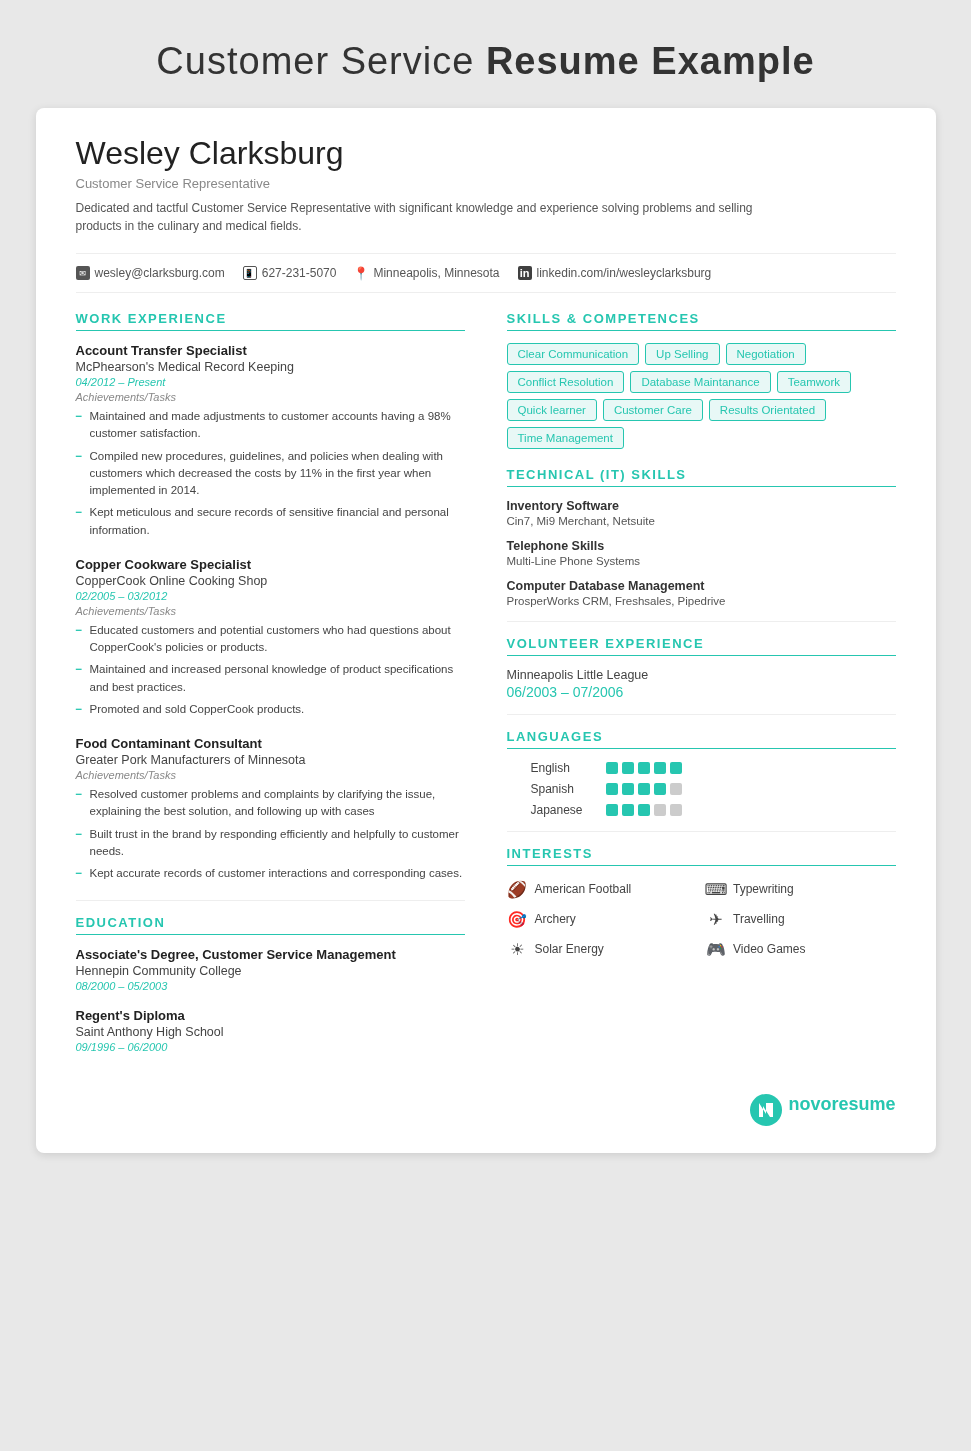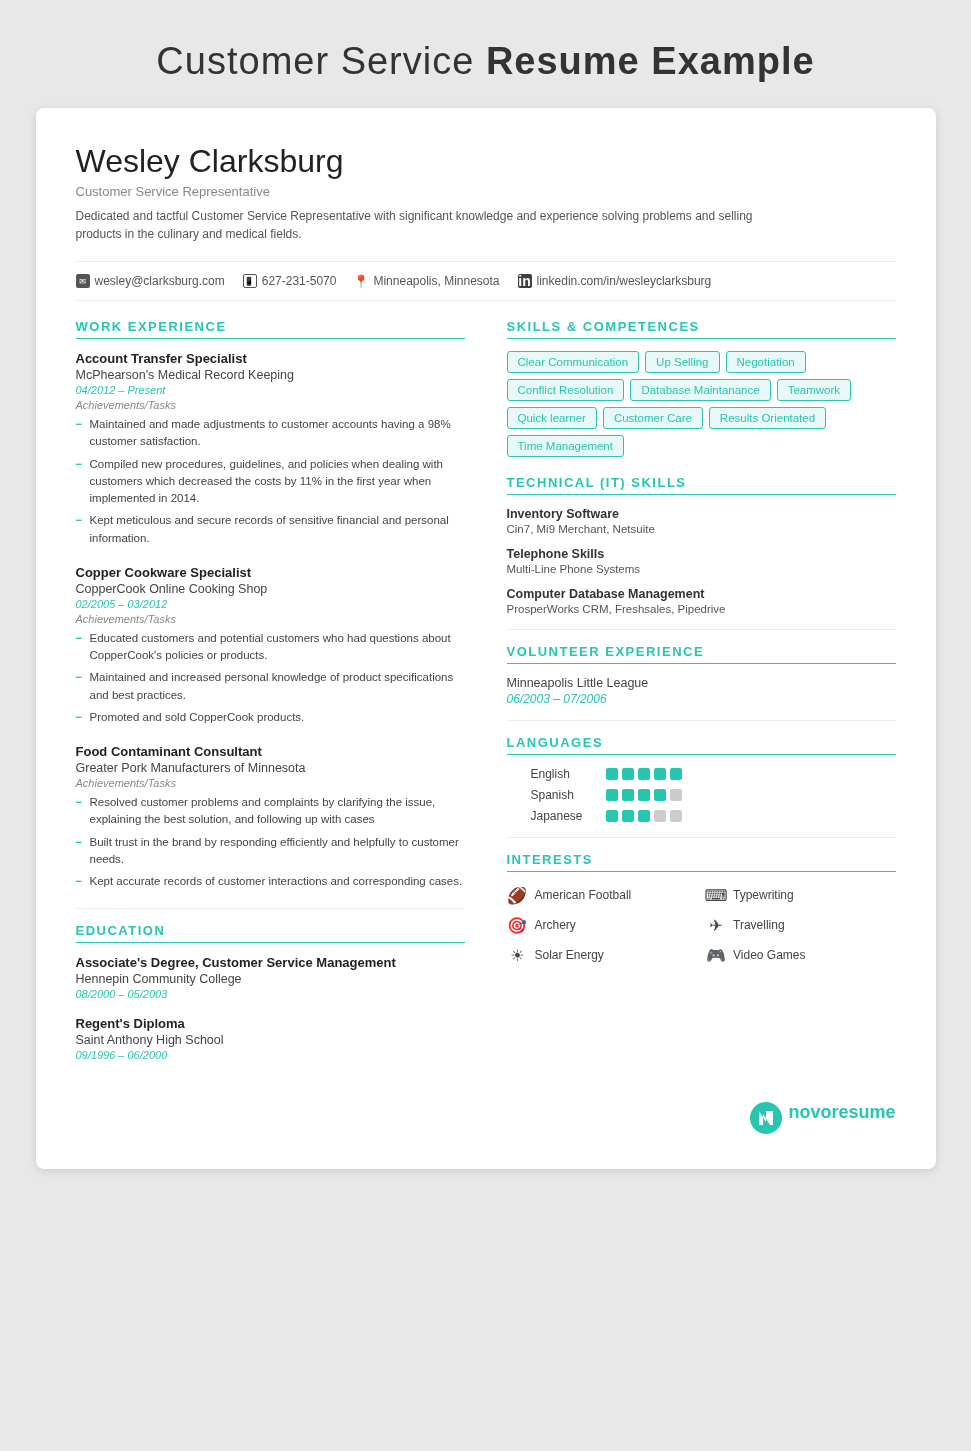--- a/index.html
+++ b/index.html
@@ -17,21 +17,21 @@
       color: #333;
       padding: 20px 0 25px;
       letter-spacing: 1px;
     }
     .page-title strong {
       font-weight: 800;
     }
     .resume-card {
       background: #fff;
       border-radius: 8px;
-      padding: 35px 40px;
+      padding: 27px 40px;
       box-shadow: 0 2px 8px rgba(0,0,0,0.12);
       max-width: 900px;
       margin: 0 auto;
     }
     
     .resume-header {
       margin-bottom: 18px;
     }
     .resume-name {
       font-size: 32px;
@@ -73,21 +73,21 @@
       display: inline-flex;
       align-items: center;
       justify-content: center;
     }
     .email-icon { background: #555; color: #fff; font-size: 8px; border-radius: 2px; padding: 1px 2px; }
     .phone-icon { border: 1.5px solid #555; border-radius: 2px; font-size: 8px; }
     .location-icon { color: #26c6b0; font-size: 13px; }
     .linkedin-icon {
       background: #404040;
       color: #fff;
-      font-size: 14px;
+      font-size: 11px;
       font-weight: bold;
       border-radius: 2px;
       padding: 1px 3px;
     }
     
     .resume-body {
       display: grid;
       grid-template-columns: 1fr 1fr;
       gap: 42px;
     }
@@ -203,23 +203,22 @@
       font-weight: 700;
       color: #222;
       margin-bottom: 2px;
     }
     .volunteer-org {
       font-size: 12.5px;
       color: #444;
       margin-bottom: 2px;
     }
     .volunteer-dates {
-      font-size: 12px;
-      color: #26c6b0;
-      font-style: italic;
+      font-size: 14px;
+      color: #26c6b0;
     }
     
     .language-row {
       display: flex;
       align-items: center;
       margin-bottom: 7px;
       font-size: 12px;
       color: #444;
       margin-left: 24px;
     }

